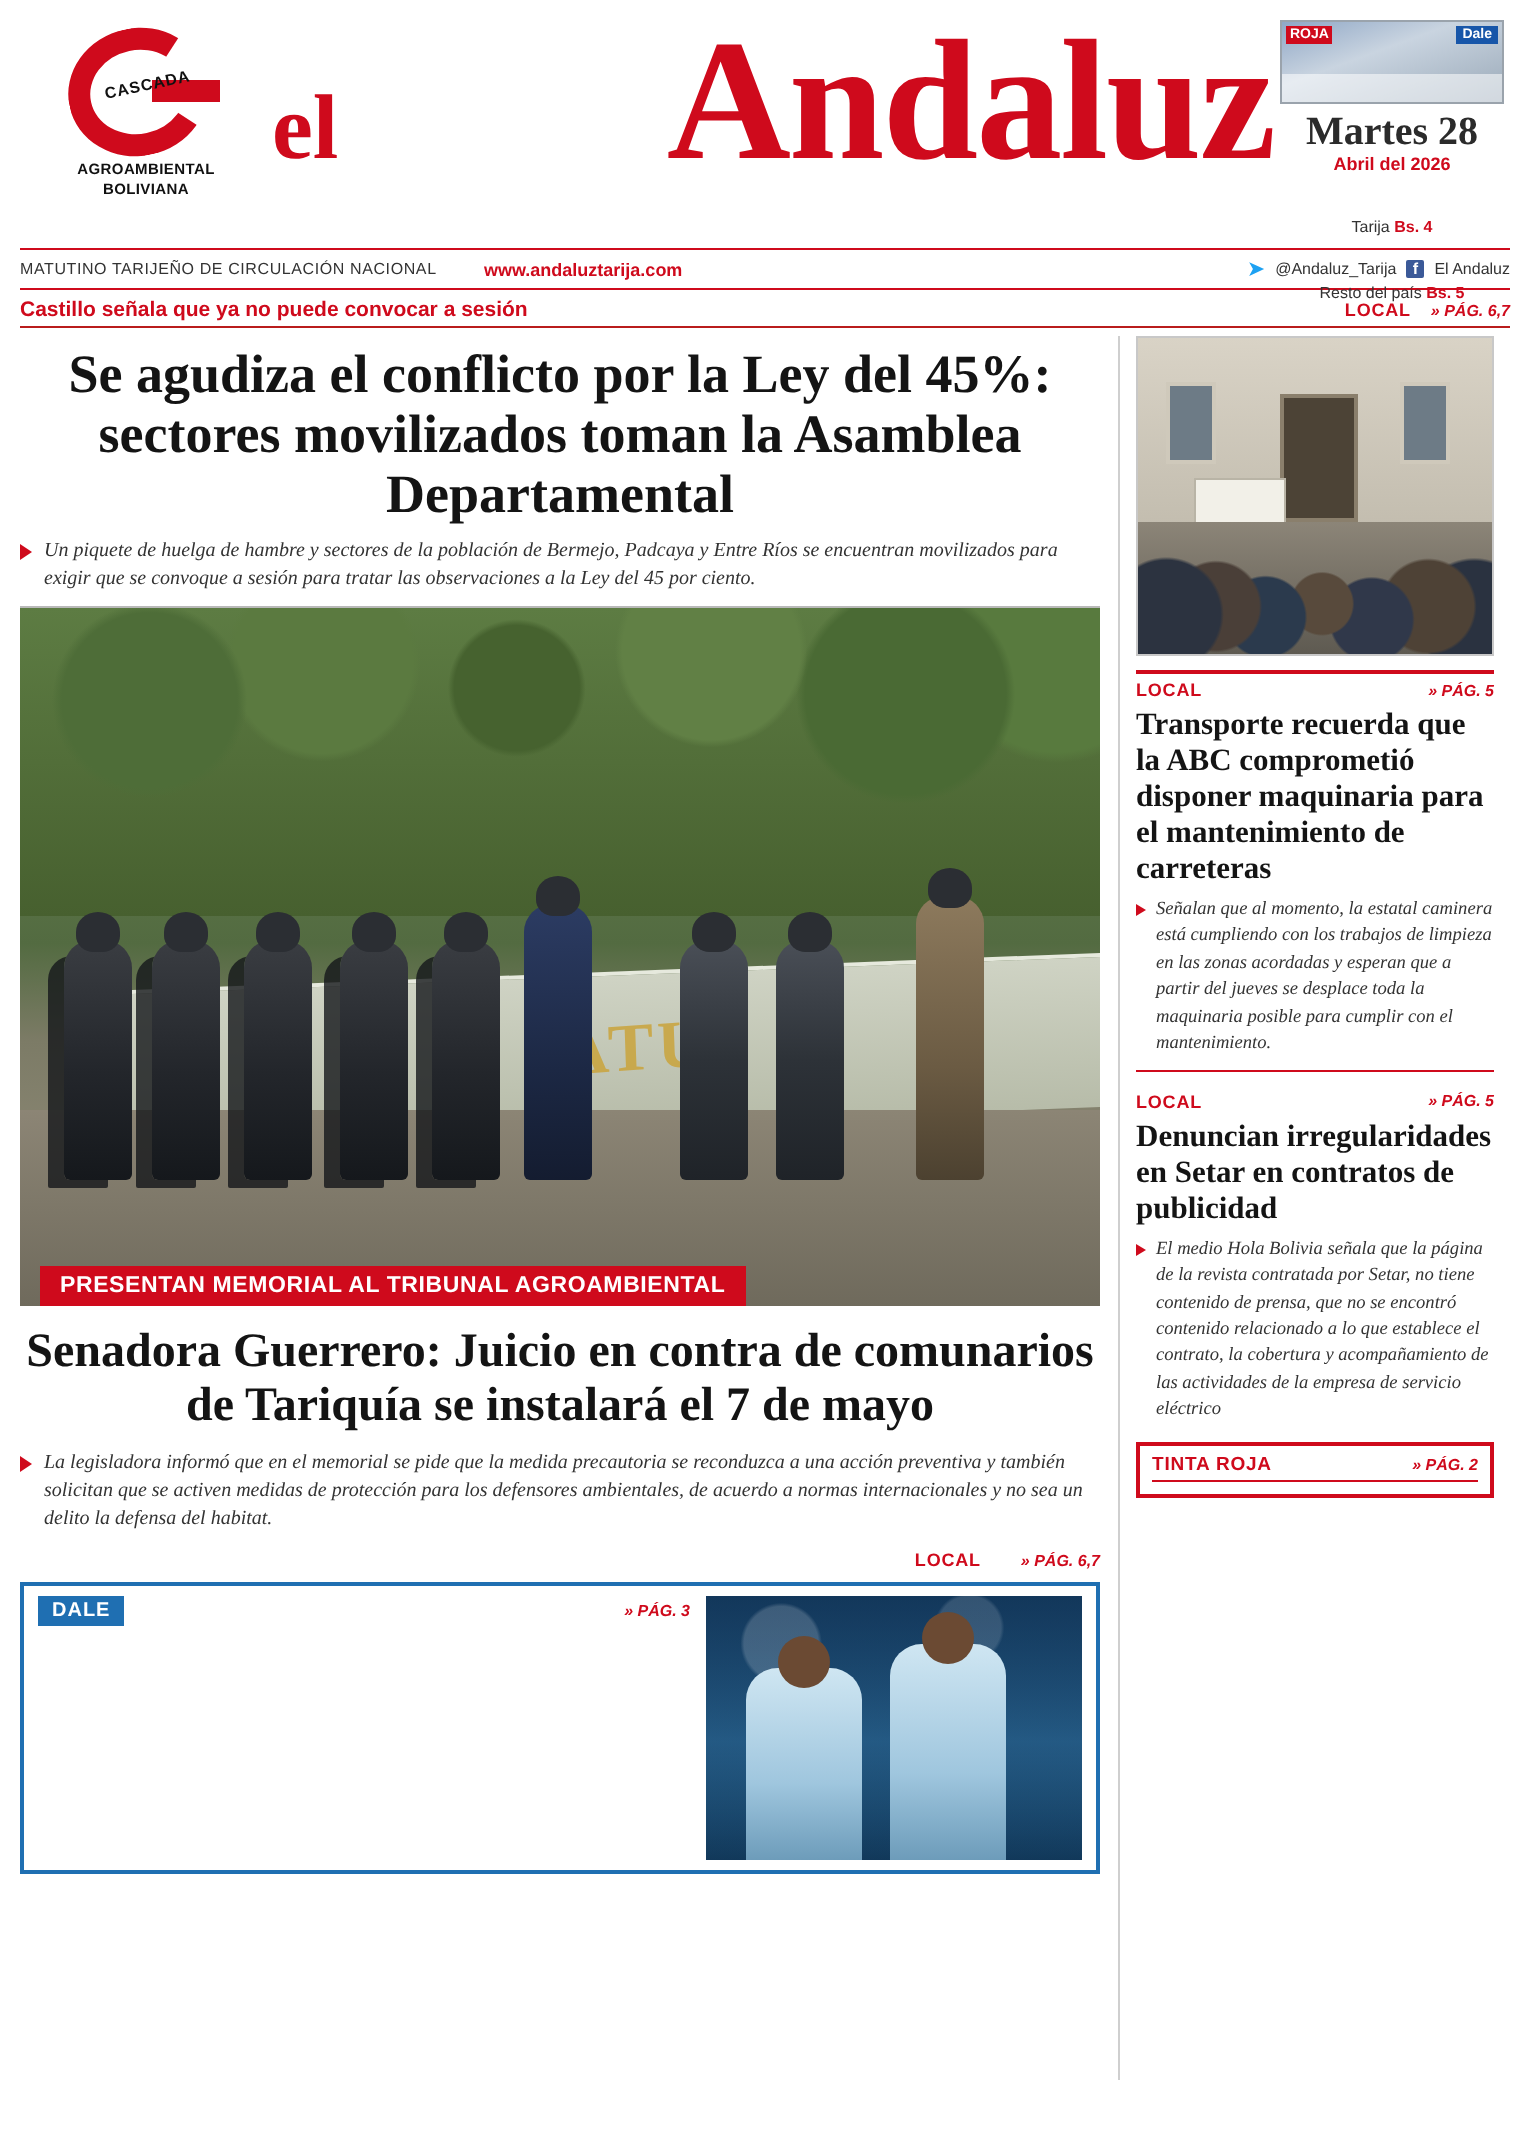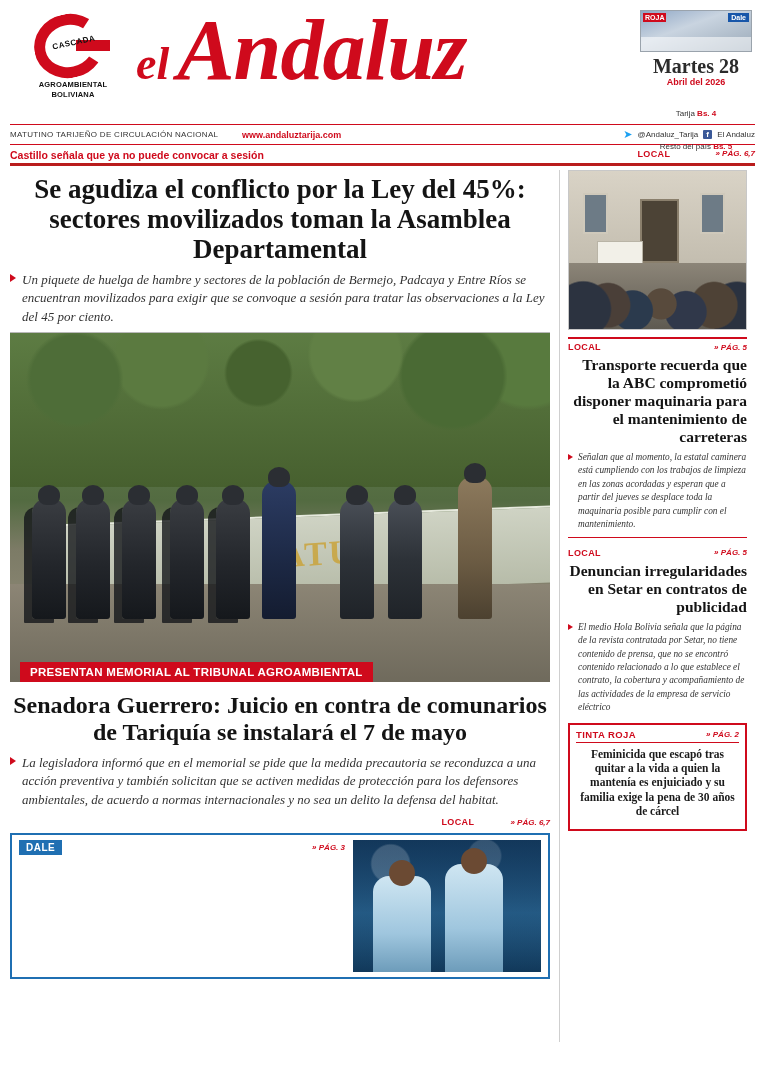--- a/index.html
+++ b/index.html
@@ -69,23 +69,22 @@
     line-height: 1.15;
   }
   .title-block {
     flex: 1;
     text-align: center;
     padding-top: 2px;
   }
   .title-line {
     display: flex;
     align-items: baseline;
-    justify-content: flex-start;
+    justify-content: space-between;
     gap: 8px;
-    font-style: italic;
   }
   .title-el {
     font-family: "Liberation Serif", serif;
     font-size: 46px;
     font-weight: bold;
     color: #cf0a1c;
     line-height: 1;
   }
   .title-main {
     font-family: "Liberation Serif", serif;
@@ -159,37 +158,36 @@
   .subhead .right { width: 200px; text-align:right; color:#333; display:flex; justify-content:flex-end; align-items:center; gap:5px;}
   .tw-bird { color:#1da1f2; font-size:11px; }
   .fb-mark {
     display:inline-block; width:9px; height:9px;
     background:#3b5998; color:#fff; font-size:8px; font-weight:bold;
     text-align:center; line-height:9px; border-radius:1px;
   }
 
   
   .kicker-row {
-    display:flex; align-items:flex-start;
+    display:flex; align-items:center;
     padding: 4px 0 2px 0;
-    border-bottom: 3px solid #b91c1c;
-    gap: 19px;
+    border-bottom: 1px solid #b91c1c;
   }
   .kicker-text {
     flex:1;
     color:#cf0a1c;
     font-weight:bold;
     font-size:10.5px;
   }
   .tag-local {
     color:#cf0a1c;
     font-weight:bold;
     font-size:9px;
     letter-spacing:.4px;
-    margin-right:26px;
+    margin-right:10px;
   }
   .tag-pag {
     color:#cf0a1c;
     font-size:8px;
     font-style:italic;
     font-weight:bold;
   }
 
   
   .body-grid {
@@ -206,21 +204,21 @@
     font-weight:bold;
     font-size:27px;
     line-height:1.12;
     text-align:center;
     color:#141414;
     margin: 4px 0 6px 0;
   }
   .deck {
     font-family:"Liberation Serif", serif;
     font-style:italic;
-    font-size:13px;
+    font-size:10px;
     line-height:1.42;
     color:#333;
     padding-left: 12px;
     position:relative;
     margin-bottom:6px;
   }
   .deck::before {
     content:"";
     position:absolute; left:0; top:3px;
     border-left:6px solid #cf0a1c;
@@ -344,21 +342,21 @@
   .r-tagrow {
     display:flex; justify-content:space-between; align-items:center;
     border-top:2px solid #cf0a1c;
     margin-top:7px; padding-top:3px;
   }
   .r-head {
     font-family:"Liberation Serif", serif;
     font-weight:bold;
     font-size:15.5px;
     line-height:1.16;
-    text-align:right;
+    text-align:left;
     margin:4px 0 5px 0;
     color:#141414;
   }
   .r-deck {
     font-family:"Liberation Serif", serif;
     font-style:italic;
     font-size:9.3px;
     line-height:1.45;
     color:#333;
     text-align:left;
@@ -606,17 +604,16 @@
         <span class="tag-pag">» PÁG. 5</span>
       </div>
       <div class="r-head">Denuncian irregularidades en Setar en contratos de publicidad</div>
       <div class="r-deck">El medio Hola Bolivia señala que la página de la revista contratada por Setar, no tiene contenido de prensa, que no se encontró contenido relacionado a lo que establece el contrato, la cobertura y acompañamiento de las actividades de la empresa de servicio eléctrico</div>
 
       <div class="tinta">
         <div class="tinta-top">
           <span class="tinta-name">TINTA ROJA</span>
           <span class="tag-pag">» PÁG. 2</span>
         </div>
-        <div class="tinta-head">Feminicida que escapó tras quitar a la vida a quien la mantenía es enjuiciado y su familia exige la pena de 30 años de cárcel</div>
       </div>
     </div>
   </div>
 </div>
 
 </body></html>

